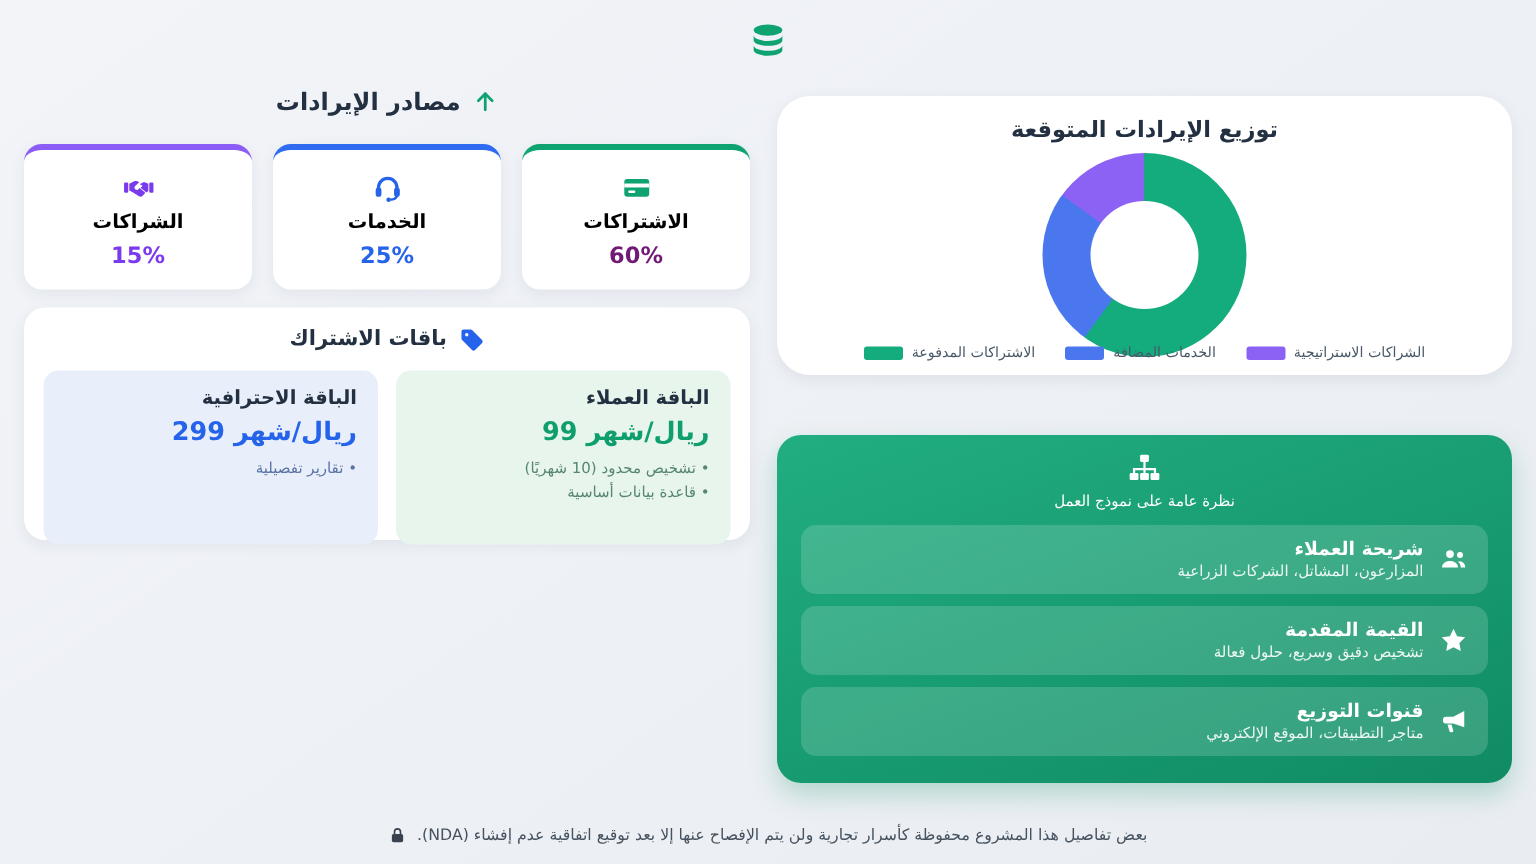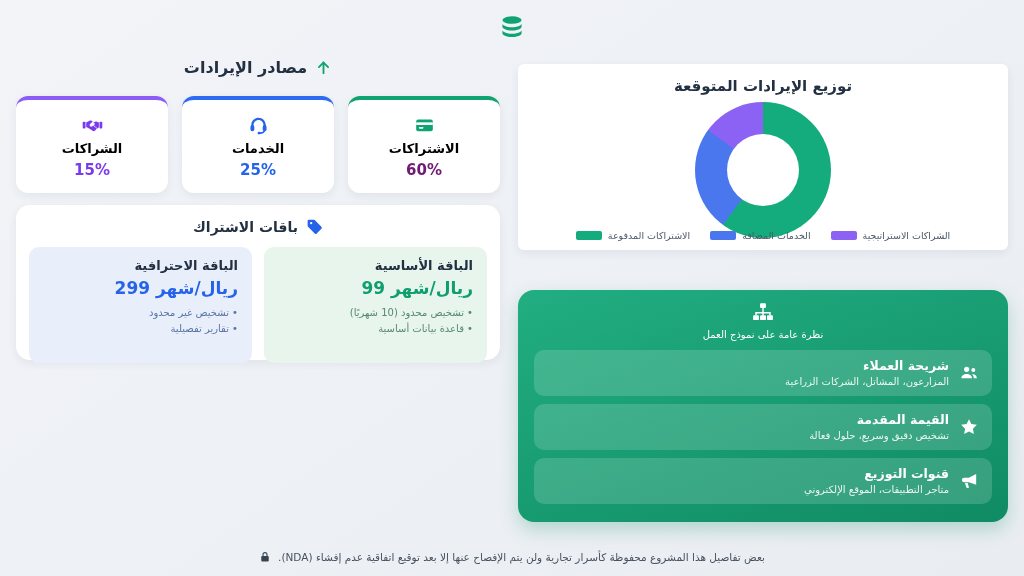--- a/index.html
+++ b/index.html
@@ -9,21 +9,21 @@
            background:linear-gradient(145deg,#f2f4f8 0%, #e9edf2 100%); direction:rtl; }
 
   
   .header { position:absolute; top:14px; left:0; right:0; display:flex; justify-content:center;
             align-items:center; gap:10px; }
   .header .title { font-size:22px; font-weight:bold; color:#223042; }
   .coins { width:28px; height:28px; color:#0ea371; }
 
   
   .chart-card { position:absolute; top:64px; right:16px; width:490px; height:186px;
-                background:#fff; border-radius:6px; box-shadow:0 3px 10px rgba(30,50,90,.07); }
+                background:#fff; border-radius:22px; box-shadow:0 3px 10px rgba(30,50,90,.07); }
   .chart-title { text-align:center; font-size:15px; font-weight:bold; color:#223042; padding-top:13px; }
   .donut { position:relative; width:136px; height:136px; border-radius:50%; margin:7px auto 0; }
   .donut .hole { position:absolute; inset:32px; background:#fff; border-radius:50%; }
   .legend { position:absolute; bottom:9px; left:0; right:0; display:flex; justify-content:center;
             gap:20px; align-items:center; font-size:9.5px; color:#4a5868; }
   .legend-item { display:flex; align-items:center; gap:6px; }
   .swatch { width:26px; height:9px; border-radius:2px; display:inline-block; }
 
   
   .rev-heading { position:absolute; top:58px; left:16px; width:484px; display:flex;
@@ -34,21 +34,21 @@
   .rev-card { flex:1; height:97px; background:#fff; border-radius:12px;
               border-top:4px solid transparent; box-shadow:0 3px 10px rgba(30,50,90,.07);
               display:flex; flex-direction:column; align-items:center; justify-content:center; gap:5px; }
   .rev-card .ic { width:21px; height:21px; }
   .rev-label { font-size:13px; font-weight:bold; color:#000000; }
   .rev-value { font-size:15px; font-weight:bold; }
 
   
   .pkg-card { position:absolute; top:205px; left:16px; width:484px; height:155px; background:#fff;
               border-radius:14px; box-shadow:0 3px 10px rgba(30,50,90,.07); }
-  .pkg-heading { display:flex; justify-content:center; align-items:center; gap:8px; padding-top:13px;
+  .pkg-heading { display:flex; justify-content:center; gap:8px; padding-top:13px;
                  font-size:14px; font-weight:bold; color:#223042; }
   .tag-ic { width:17px; height:17px; color:#2563eb; }
   .pkg-body { display:flex; gap:12px; padding:12px 13px 0; }
   .pkg { flex:1; border-radius:10px; padding:11px 14px 27px; text-align:right; }
   .pkg-basic { background:#e7f5ec; }
   .pkg-pro { background:#e9effa; }
   .pkg-name { font-size:13px; font-weight:bold; color:#223042; margin-bottom:5px; }
   .pkg-price { font-size:17px; font-weight:bold; direction:ltr; text-align:right; margin-bottom:7px; }
   .pkg-feature { font-size:10px; line-height:1.55; }
   .pkg-feature::before { content:"• "; }
@@ -166,29 +166,28 @@
       <span class="tag-ic">
         <svg viewBox="0 0 24 24" fill="currentColor" width="17" height="17">
           <path d="M21.7 12.3l-9.4-9.4a2 2 0 0 0-1.4-.6H4.3a2 2 0 0 0-2 2v6.6c0 .53.21 1.04.59 1.41l9.4 9.4a2 2 0 0 0 2.83 0l6.6-6.6a2 2 0 0 0-.02-2.81z"></path>
           <circle cx="7.3" cy="7.3" r="1.6" fill="#fff"></circle>
         </svg>
       </span>
       <span>باقات الاشتراك</span>
     </div>
     <div class="pkg-body">
       <div class="pkg pkg-basic">
-        <div class="pkg-name">الباقة الأساسية</div>
+        <div class="pkg-name">الباقة العملاء</div>
         <div class="pkg-price" style="color: rgb(15, 158, 110);">99 ريال/شهر</div>
         <div class="pkg-feature">تشخيص محدود (10 شهريًا)</div>
         <div class="pkg-feature">قاعدة بيانات أساسية</div>
       </div>
       <div class="pkg pkg-pro">
         <div class="pkg-name">الباقة الاحترافية</div>
         <div class="pkg-price" style="color: rgb(37, 99, 235);">299 ريال/شهر</div>
-        <div class="pkg-feature">تشخيص غير محدود</div>
         <div class="pkg-feature">تقارير تفصيلية</div>
       </div>
     </div>
   </div>
 
   <div class="ov-card">
     <div class="ov-head">
       <span class="sitemap-ic" style="display:inline-block">
         <svg viewBox="0 0 24 24" fill="currentColor" width="22" height="22">
           <rect x="8.8" y="2.4" width="6.4" height="5.2" rx="1"></rect>

